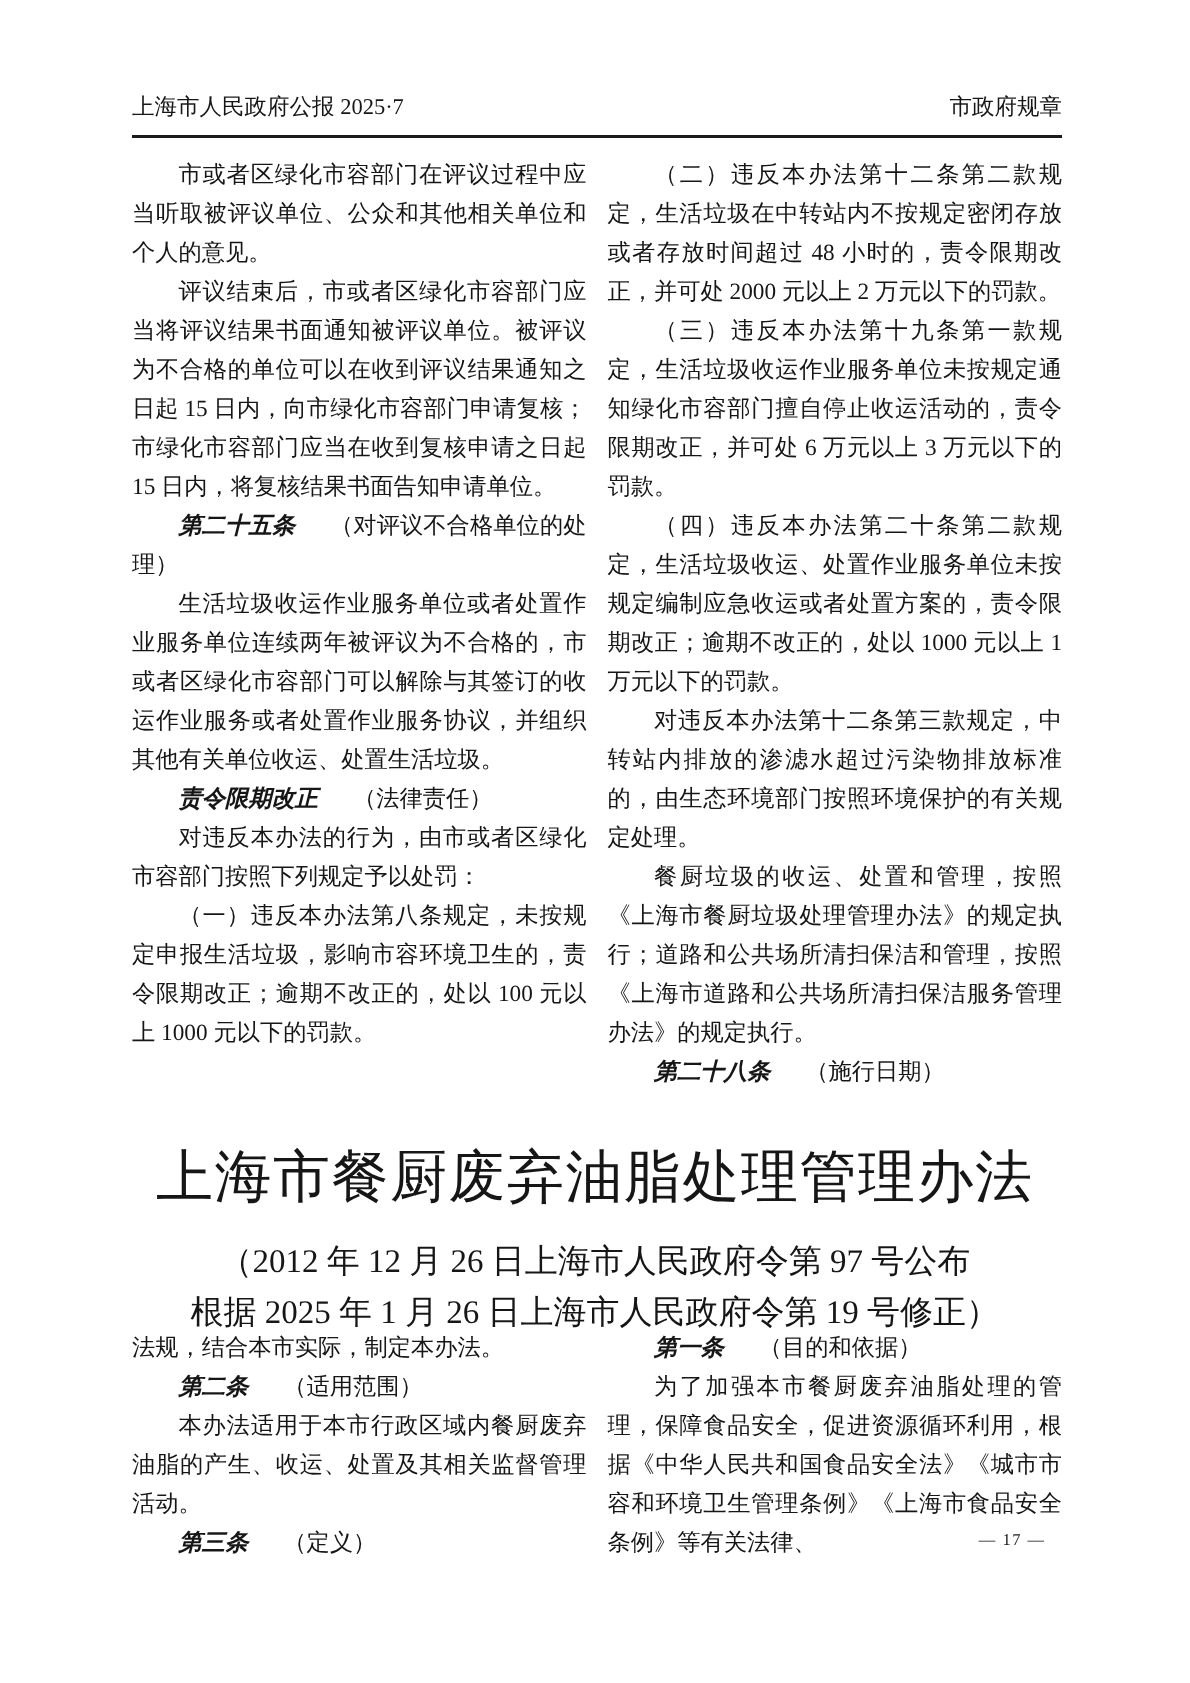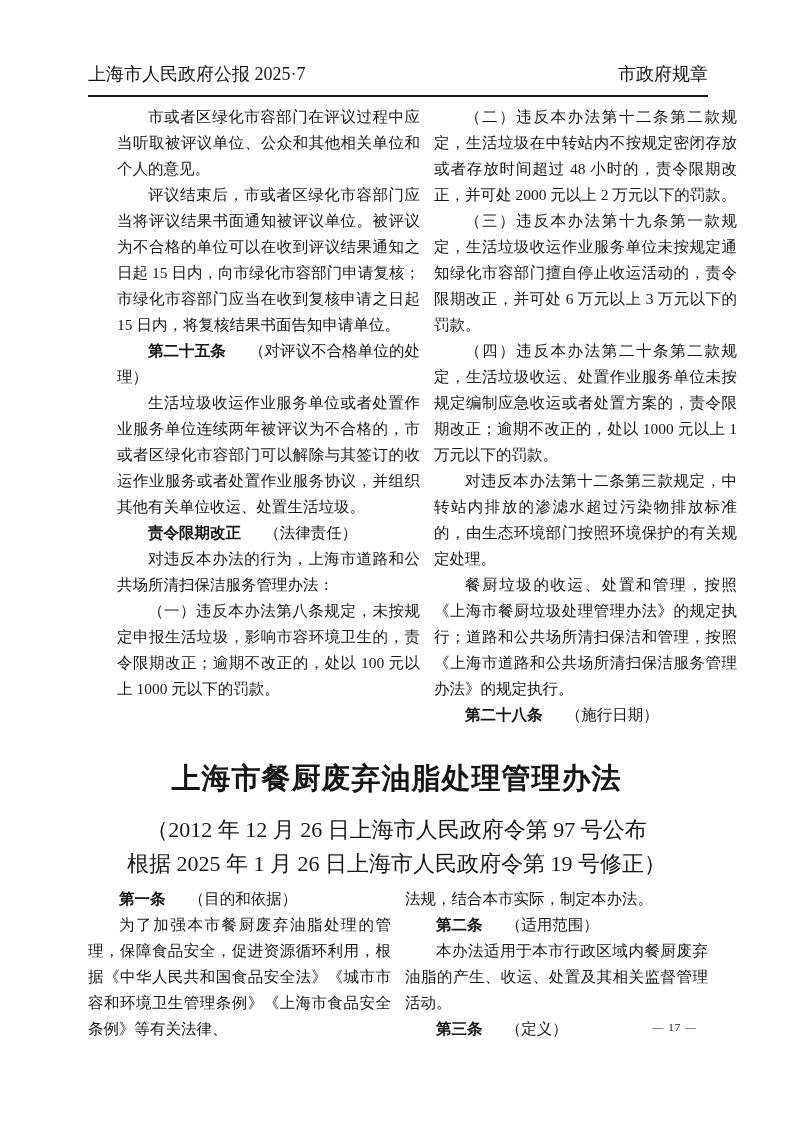--- a/index.html
+++ b/index.html
@@ -17,60 +17,61 @@
     overflow: hidden;
   }
   .header {
     position: absolute;
     top: 62px;
     left: 88px;
     width: 620px;
     display: flex;
     justify-content: space-between;
     align-items: flex-start;
-    font-size: 18px;
+    font-size: 15px;
     padding-bottom: 9px;
     border-bottom: 2px solid #1b1b1b;
   }
   .content {
     position: absolute;
     left: 88px;
     width: 620px;
     display: flex;
     gap: 14px;
   }
-  .content.top { top: 104px; margin-left: 29px; }
+  .content.top { top: 104px; }
   .content.bottom { top: 886px; }
   .col {
     width: 303px;
     font-size: 15.5px;
     line-height: 26px;
     text-align: justify;
     text-justify: inter-character;
   }
   .para {
     margin: 0;
     text-indent: 2em;
   }
   .para.noindent { text-indent: 0; }
   .art-num {
     font-weight: bold;
     margin-right: 1.5em;
+    font-style: italic;
   }
   .title-block {
     position: absolute;
     top: 759px;
     left: 0;
     width: 793px;
     text-align: center;
   }
   .reg-title {
     margin: 0;
-    font-size: 29px;
-    font-weight: bold;
+    font-size: 38px;
+    font-weight: normal;
     letter-spacing: 1px;
   }
   .subtitle {
     margin-top: 14px;
     font-size: 22px;
     line-height: 34px;
   }
   .page-number {
     position: absolute;
     top: 1021px;
@@ -93,21 +94,21 @@
     <div class="col">
       <p class="para">市或者区绿化市容部门在评议过程中应当听取被评议单位、公众和其他相关单位和个人的意见。</p>
       <p class="para">评议结束后，市或者区绿化市容部门应当将评议结果书面通知被评议单位。被评议为不合格的单位可以在收到评议结果通知之日起 15 日内，向市绿化市容部门申请复核；市绿化市容部门应当在收到复核申请之日起 15 日内，将复核结果书面告知申请单位。</p>
       <p class="para heading">
         <span class="art-num">第二十五条</span><span>（对评议不合格单位的处理）</span>
       </p>
       <p class="para">生活垃圾收运作业服务单位或者处置作业服务单位连续两年被评议为不合格的，市或者区绿化市容部门可以解除与其签订的收运作业服务或者处置作业服务协议，并组织其他有关单位收运、处置生活垃圾。</p>
       <p class="para heading">
         <span class="art-num">责令限期改正</span><span>（法律责任）</span>
       </p>
-      <p class="para">对违反本办法的行为，上海市道路和公共场所清扫保洁服务管理办法：</p>
+      <p class="para">对违反本办法的行为，由市或者区绿化市容部门按照下列规定予以处罚：</p>
       <p class="para">（一）违反本办法第八条规定，未按规定申报生活垃圾，影响市容环境卫生的，责令限期改正；逾期不改正的，处以 100 元以上 1000 元以下的罚款。</p>
     </div>
     <div class="col">
       <p class="para">（二）违反本办法第十二条第二款规定，生活垃圾在中转站内不按规定密闭存放或者存放时间超过 48 小时的，责令限期改正，并可处 2000 元以上 2 万元以下的罚款。</p>
       <p class="para">（三）违反本办法第十九条第一款规定，生活垃圾收运作业服务单位未按规定通知绿化市容部门擅自停止收运活动的，责令限期改正，并可处 6 万元以上 3 万元以下的罚款。</p>
       <p class="para">（四）违反本办法第二十条第二款规定，生活垃圾收运、处置作业服务单位未按规定编制应急收运或者处置方案的，责令限期改正；逾期不改正的，处以 1000 元以上 1 万元以下的罚款。</p>
       <p class="para">对违反本办法第十二条第三款规定，中转站内排放的渗滤水超过污染物排放标准的，由生态环境部门按照环境保护的有关规定处理。</p>
       <p class="para">餐厨垃圾的收运、处置和管理，按照《上海市餐厨垃圾处理管理办法》的规定执行；道路和公共场所清扫保洁和管理，按照《上海市道路和公共场所清扫保洁服务管理办法》的规定执行。</p>
       <p class="para heading">
         <span class="art-num">第二十八条</span><span>（施行日期）</span>
@@ -118,32 +119,32 @@
   <section class="title-block">
     <h1 class="reg-title">上海市餐厨废弃油脂处理管理办法</h1>
     <div class="subtitle">
       <div>（2012 年 12 月 26 日上海市人民政府令第 97 号公布</div>
       <div>根据 2025 年 1 月 26 日上海市人民政府令第 19 号修正）</div>
     </div>
   </section>
 
   <main class="content bottom">
     <div class="col">
-      <p class="para heading">
-        <span class="art-num">第一条</span><span>（目的和依据）</span>
-      </p>
-      <p class="para">为了加强本市餐厨废弃油脂处理的管理，保障食品安全，促进资源循环利用，根据《中华人民共和国食品安全法》《城市市容和环境卫生管理条例》《上海市食品安全条例》等有关法律、</p>
-    </div>
-    <div class="col">
       <p class="para noindent">法规，结合本市实际，制定本办法。</p>
       <p class="para heading">
         <span class="art-num">第二条</span><span>（适用范围）</span>
       </p>
       <p class="para">本办法适用于本市行政区域内餐厨废弃油脂的产生、收运、处置及其相关监督管理活动。</p>
       <p class="para heading">
         <span class="art-num">第三条</span><span>（定义）</span>
       </p>
     </div>
+    <div class="col">
+      <p class="para heading">
+        <span class="art-num">第一条</span><span>（目的和依据）</span>
+      </p>
+      <p class="para">为了加强本市餐厨废弃油脂处理的管理，保障食品安全，促进资源循环利用，根据《中华人民共和国食品安全法》《城市市容和环境卫生管理条例》《上海市食品安全条例》等有关法律、</p>
+    </div>
   </main>
 
   <footer class="page-number">— 17 —</footer>
 
 </div>
 
 </body></html>

